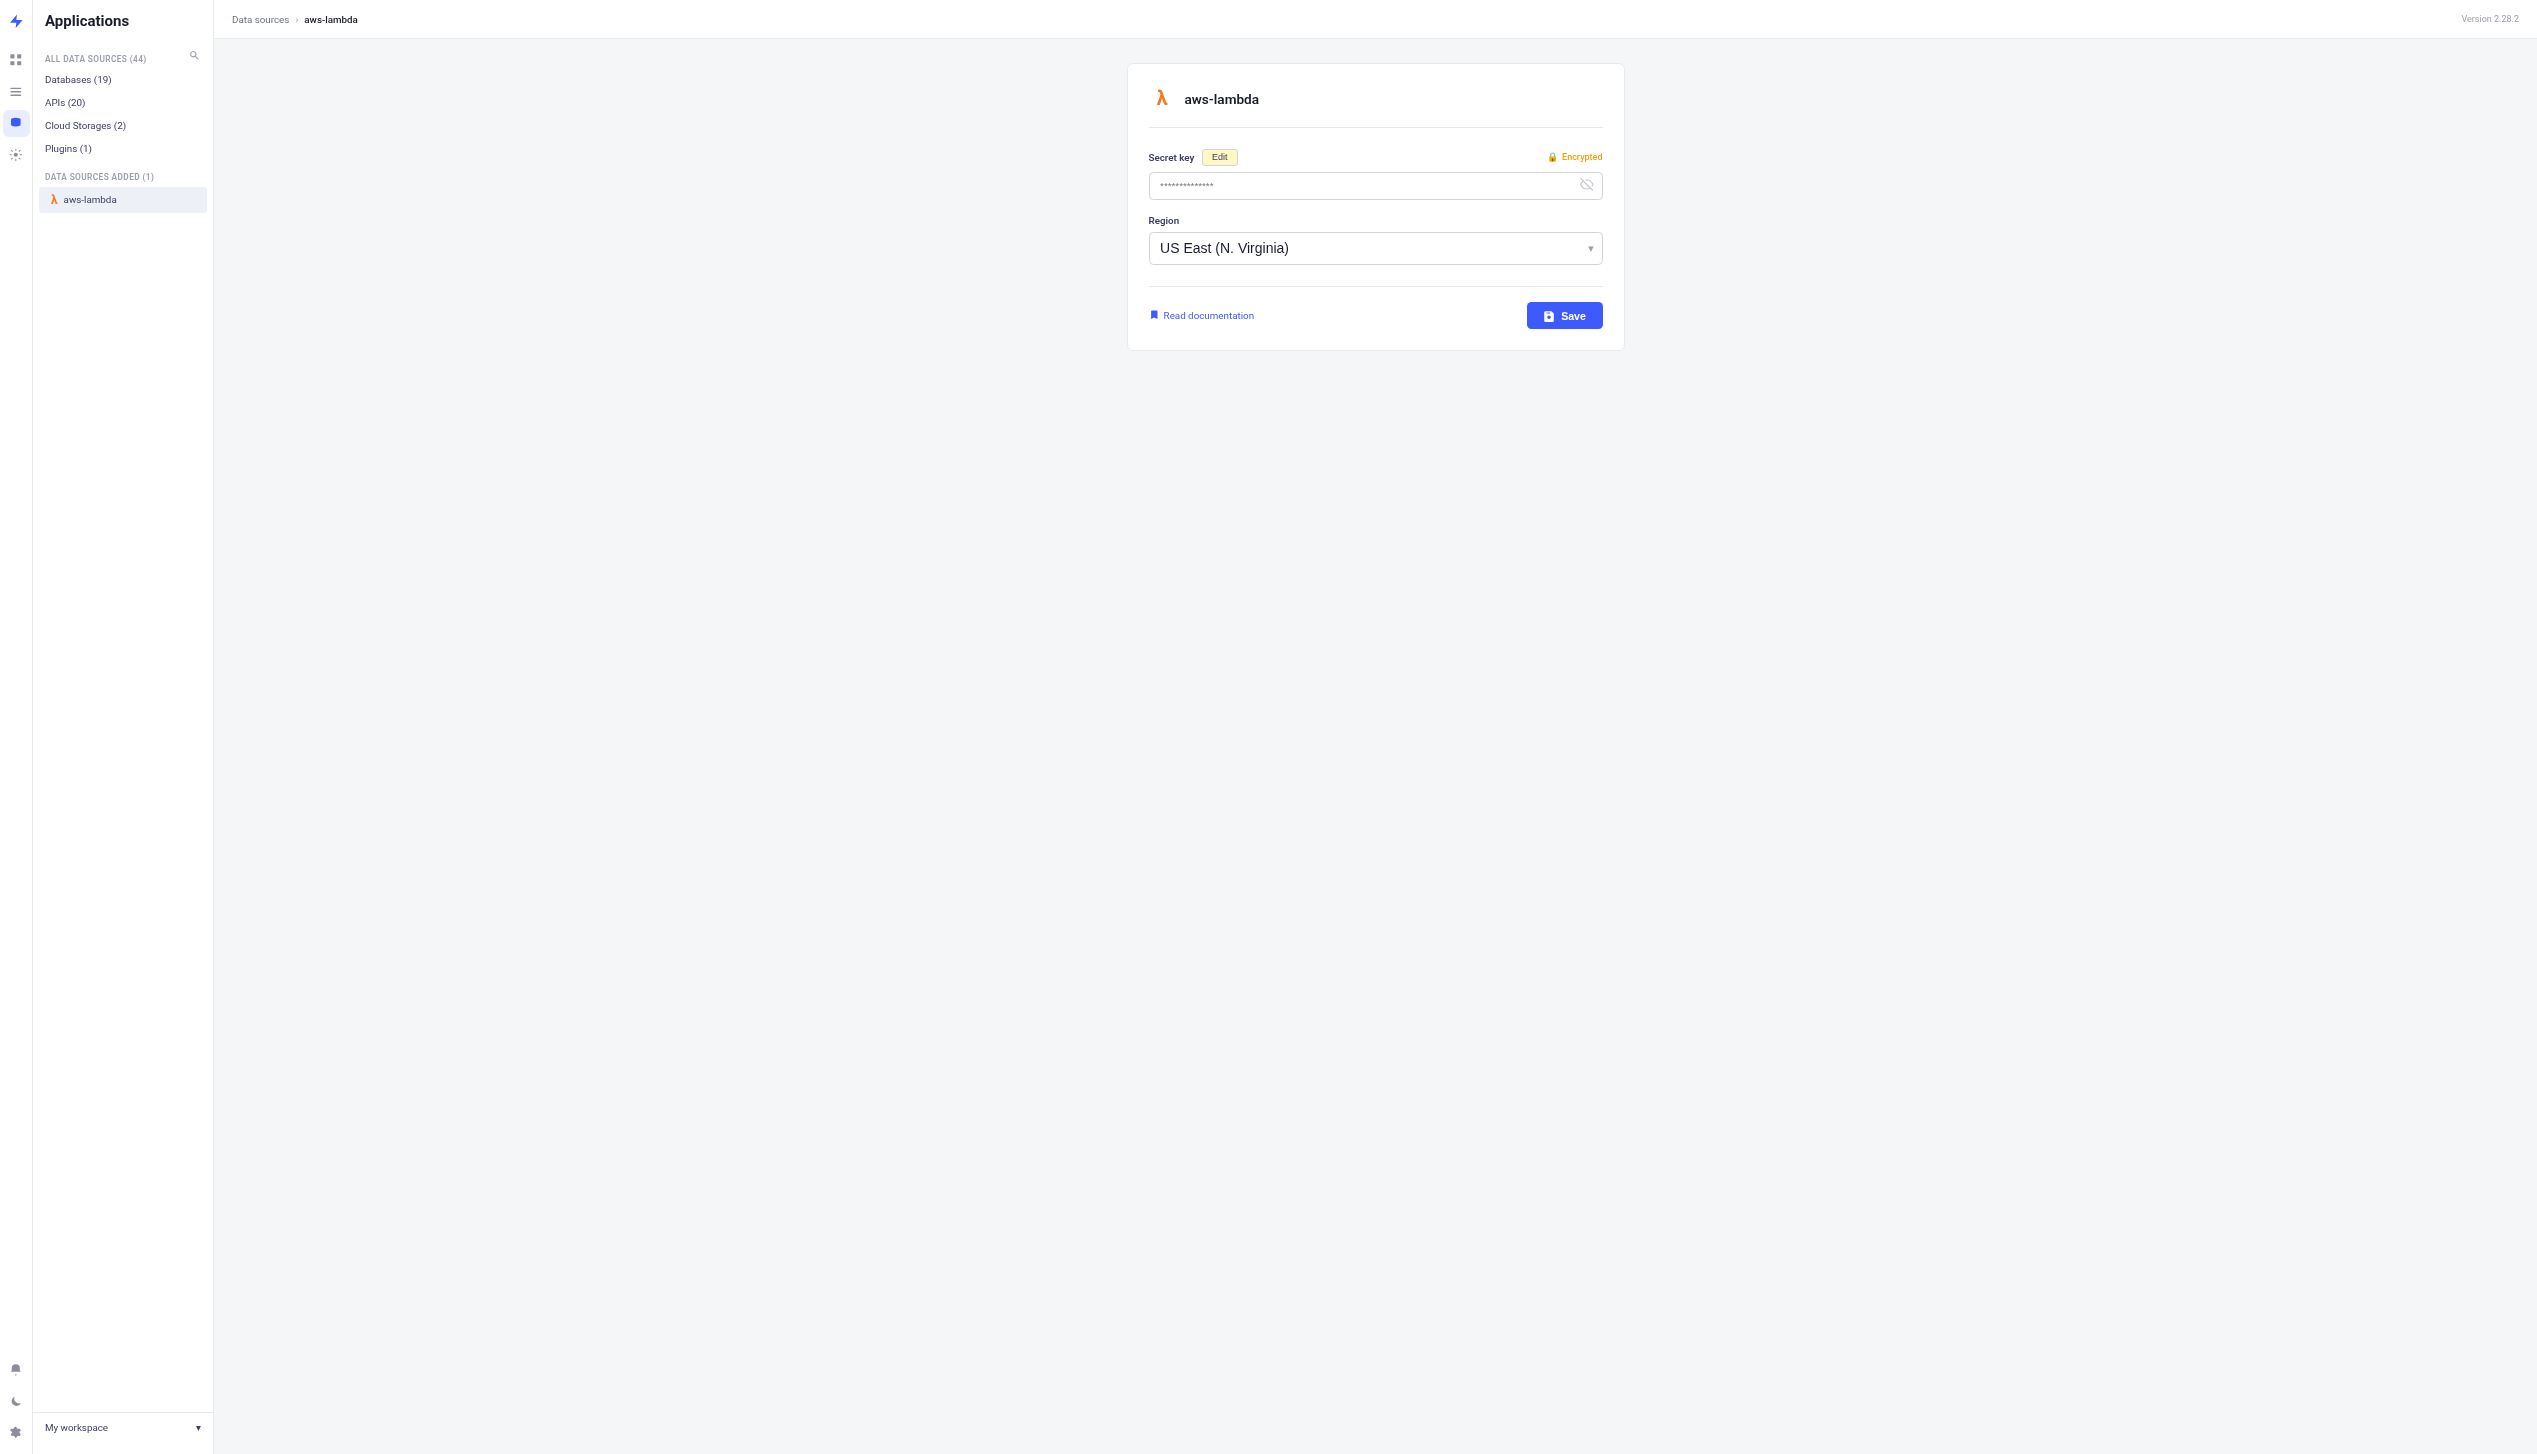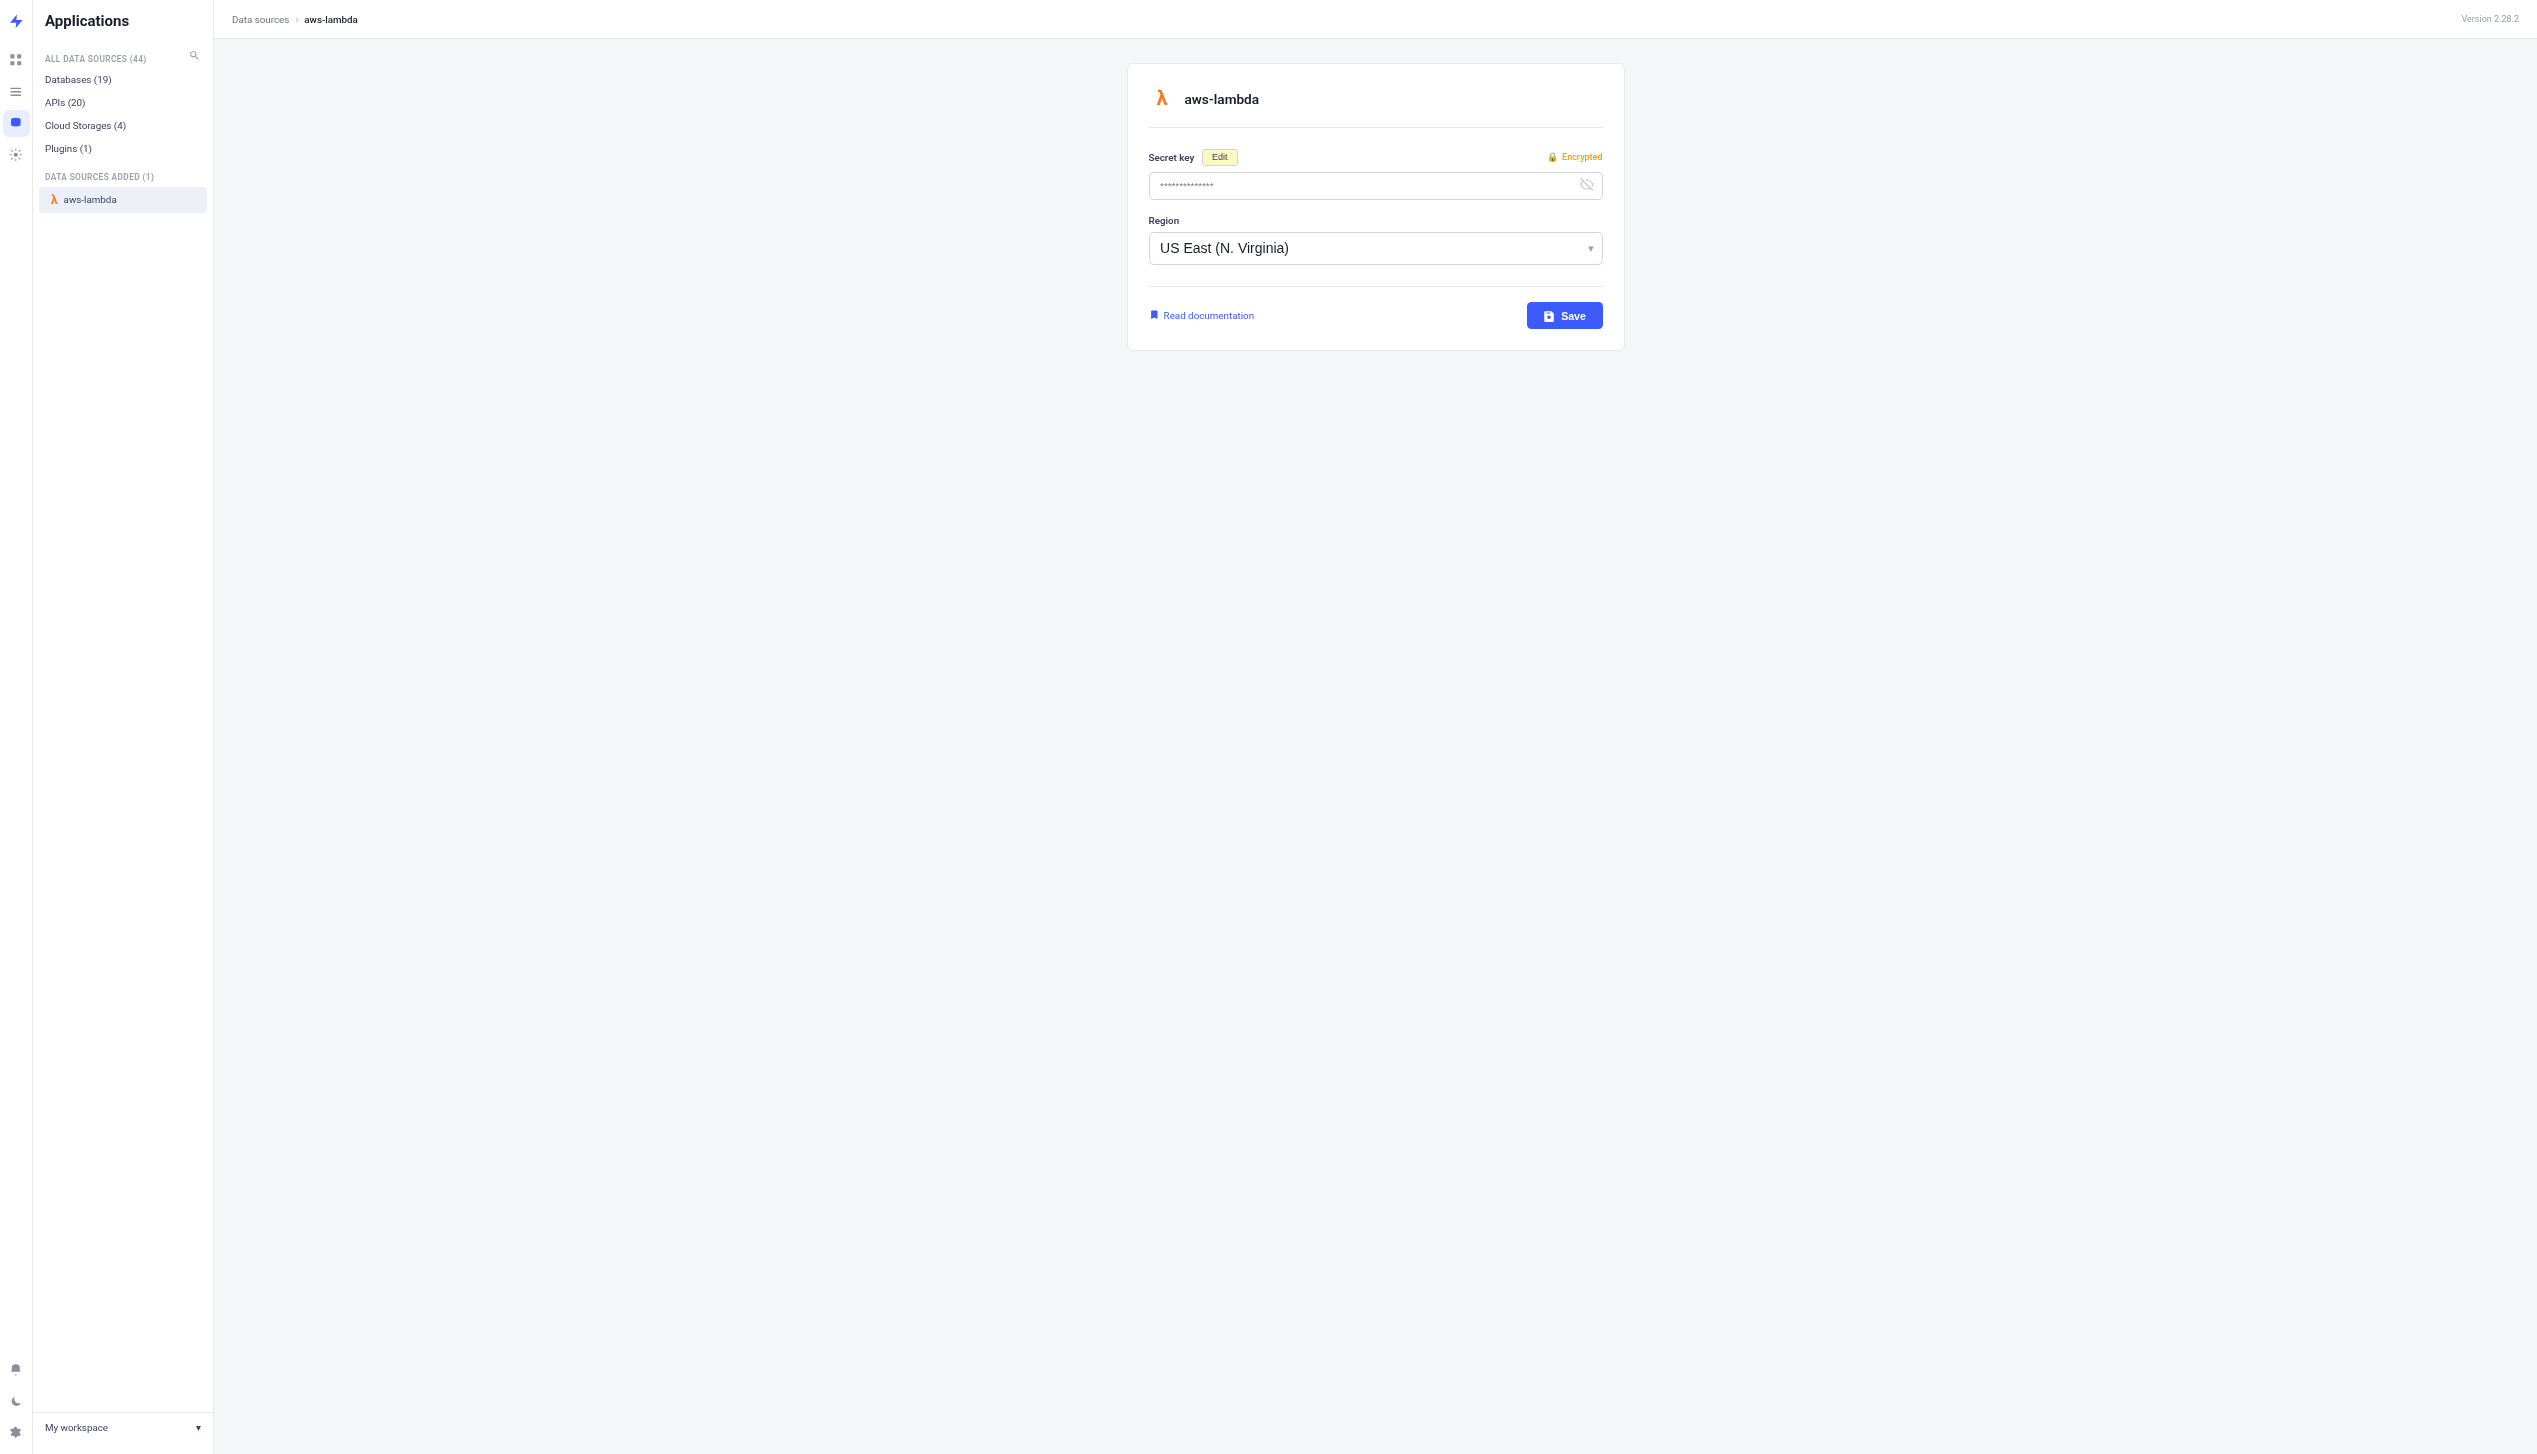--- a/index.html
+++ b/index.html
@@ -343,21 +343,21 @@
     <span>ALL DATA SOURCES (44)</span>
     <button class="sidebar-search-btn">
       <svg width="10.6" height="10.6" viewBox="0 0 20 20" fill="currentColor">
         <path fill-rule="evenodd" d="M8 4a4 4 0 100 8 4 4 0 000-8zM2 8a6 6 0 1110.89 3.476l4.817 4.817a1 1 0 01-1.414 1.414l-4.816-4.816A6 6 0 012 8z"></path>
       </svg>
     </button>
   </div>
 
   <div class="sidebar-nav-item">Databases (19)</div>
   <div class="sidebar-nav-item">APIs (20)</div>
-  <div class="sidebar-nav-item">Cloud Storages (4)</div>
+  <div class="sidebar-nav-item">Cloud Storages (2)</div>
   <div class="sidebar-nav-item">Plugins (1)</div>
 
   <div class="sidebar-added-section">
     <div class="sidebar-section-label">
       <span>DATA SOURCES ADDED (1)</span>
     </div>
     <div class="sidebar-data-item">
       <span class="lambda-icon">λ</span>
       <span>aws-lambda</span>
     </div>

